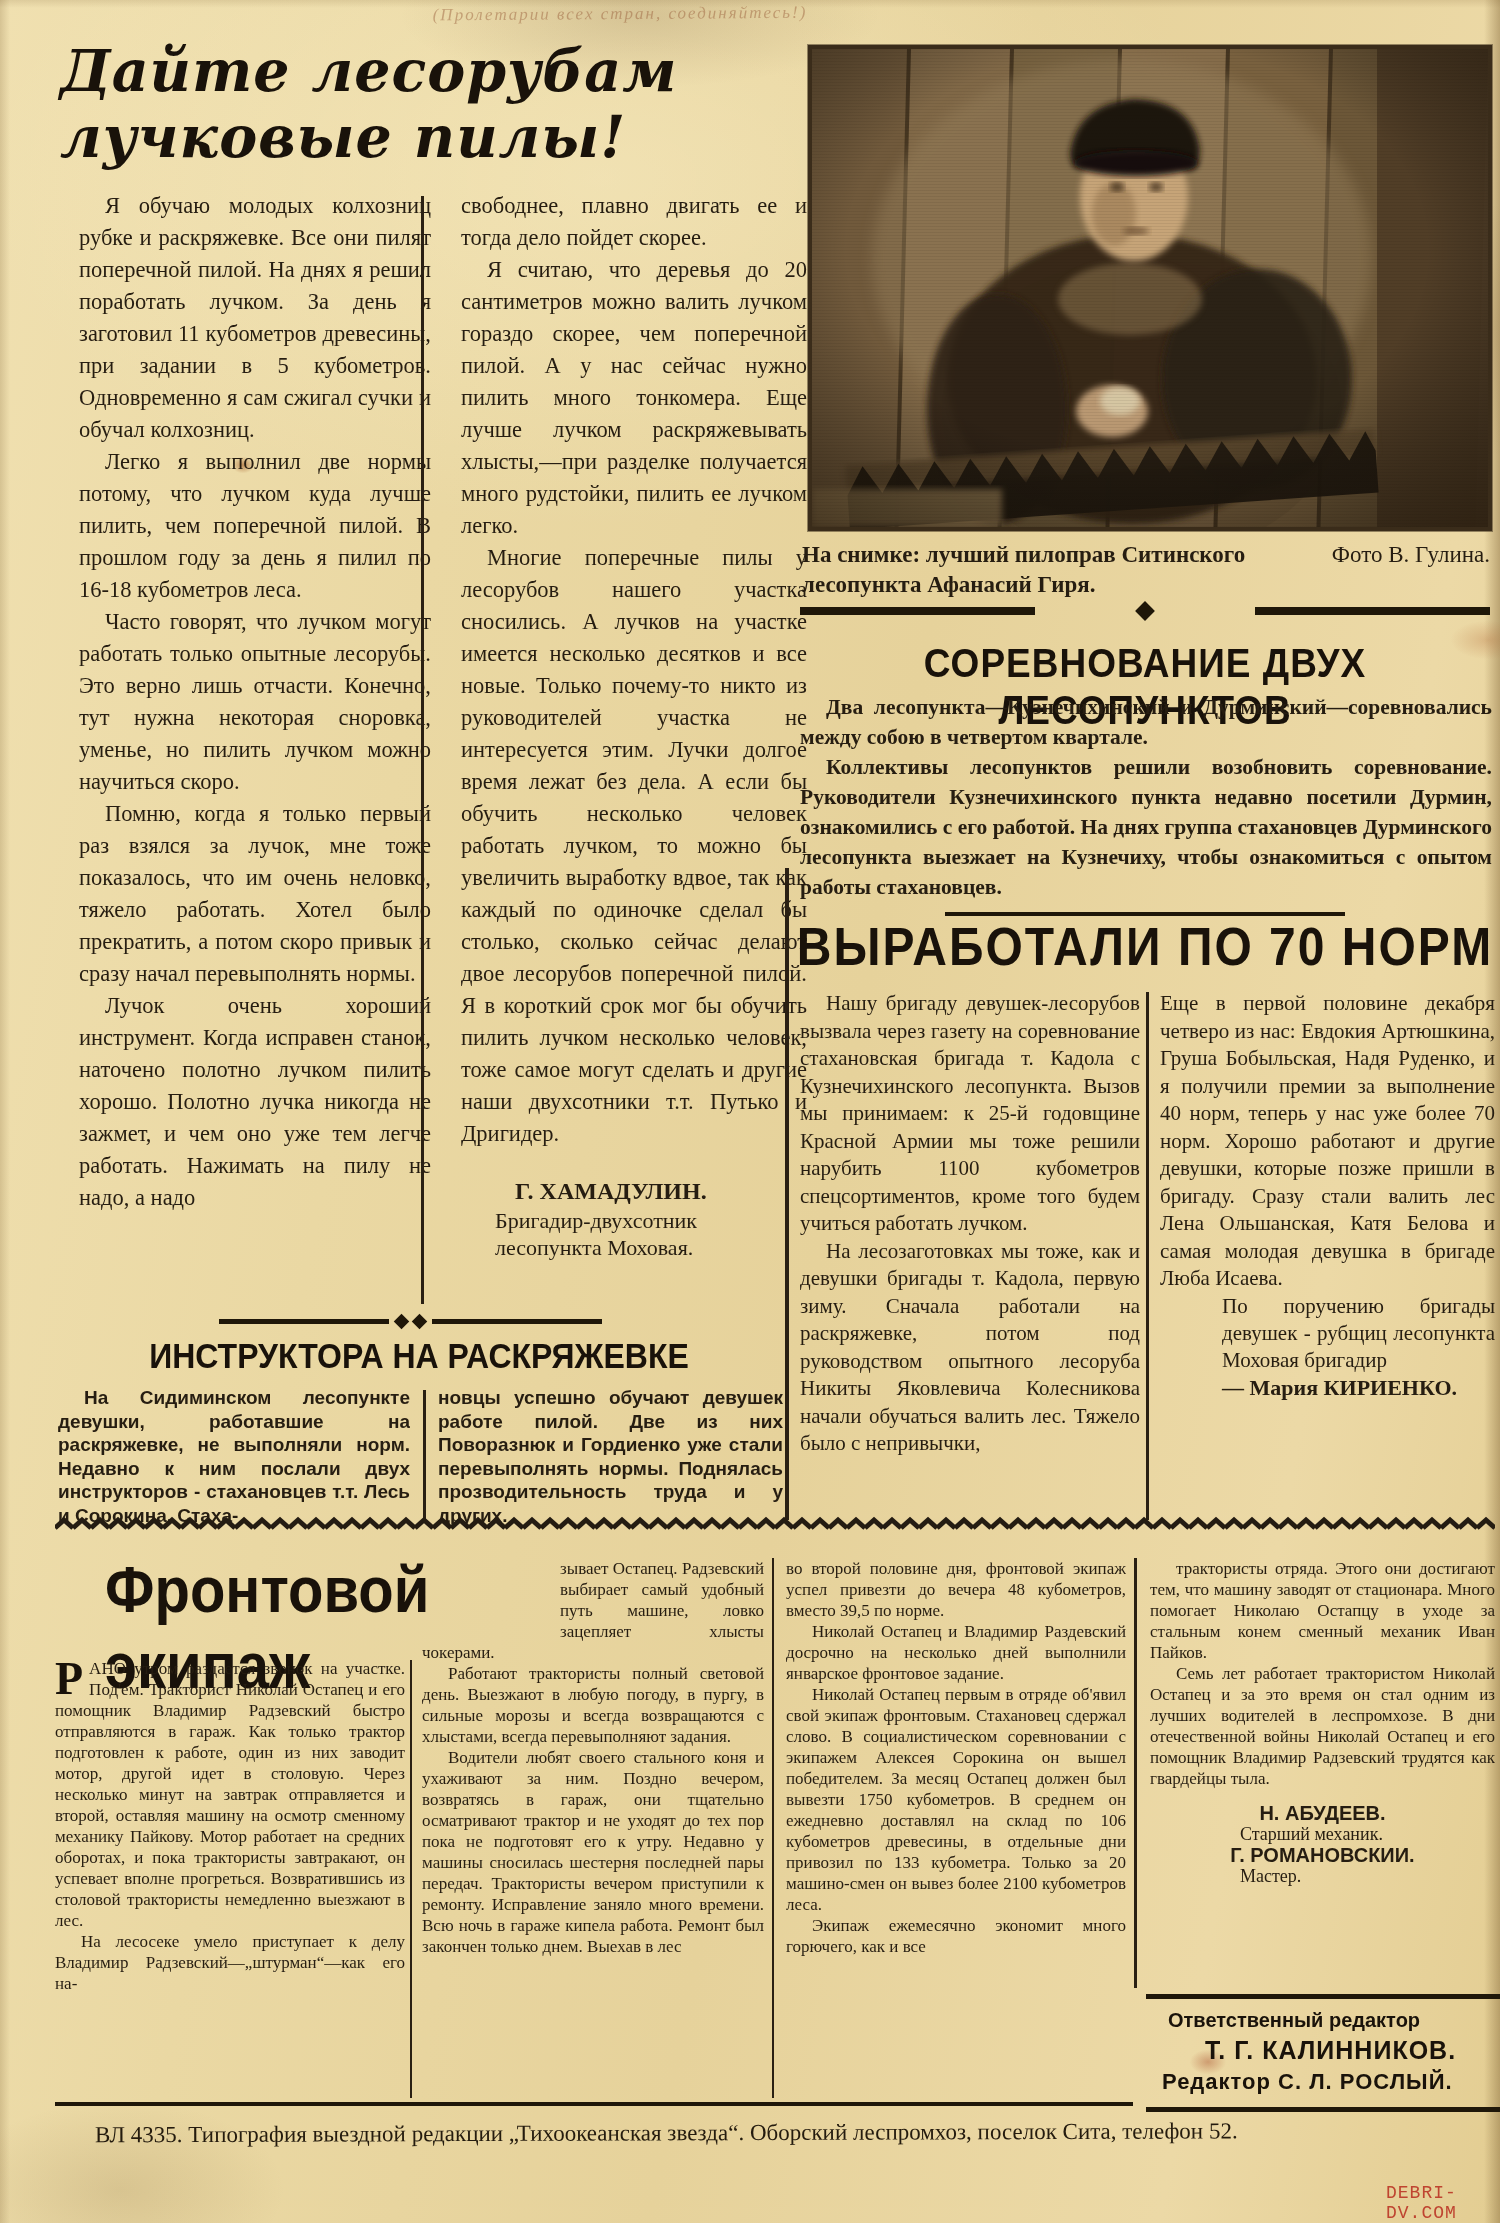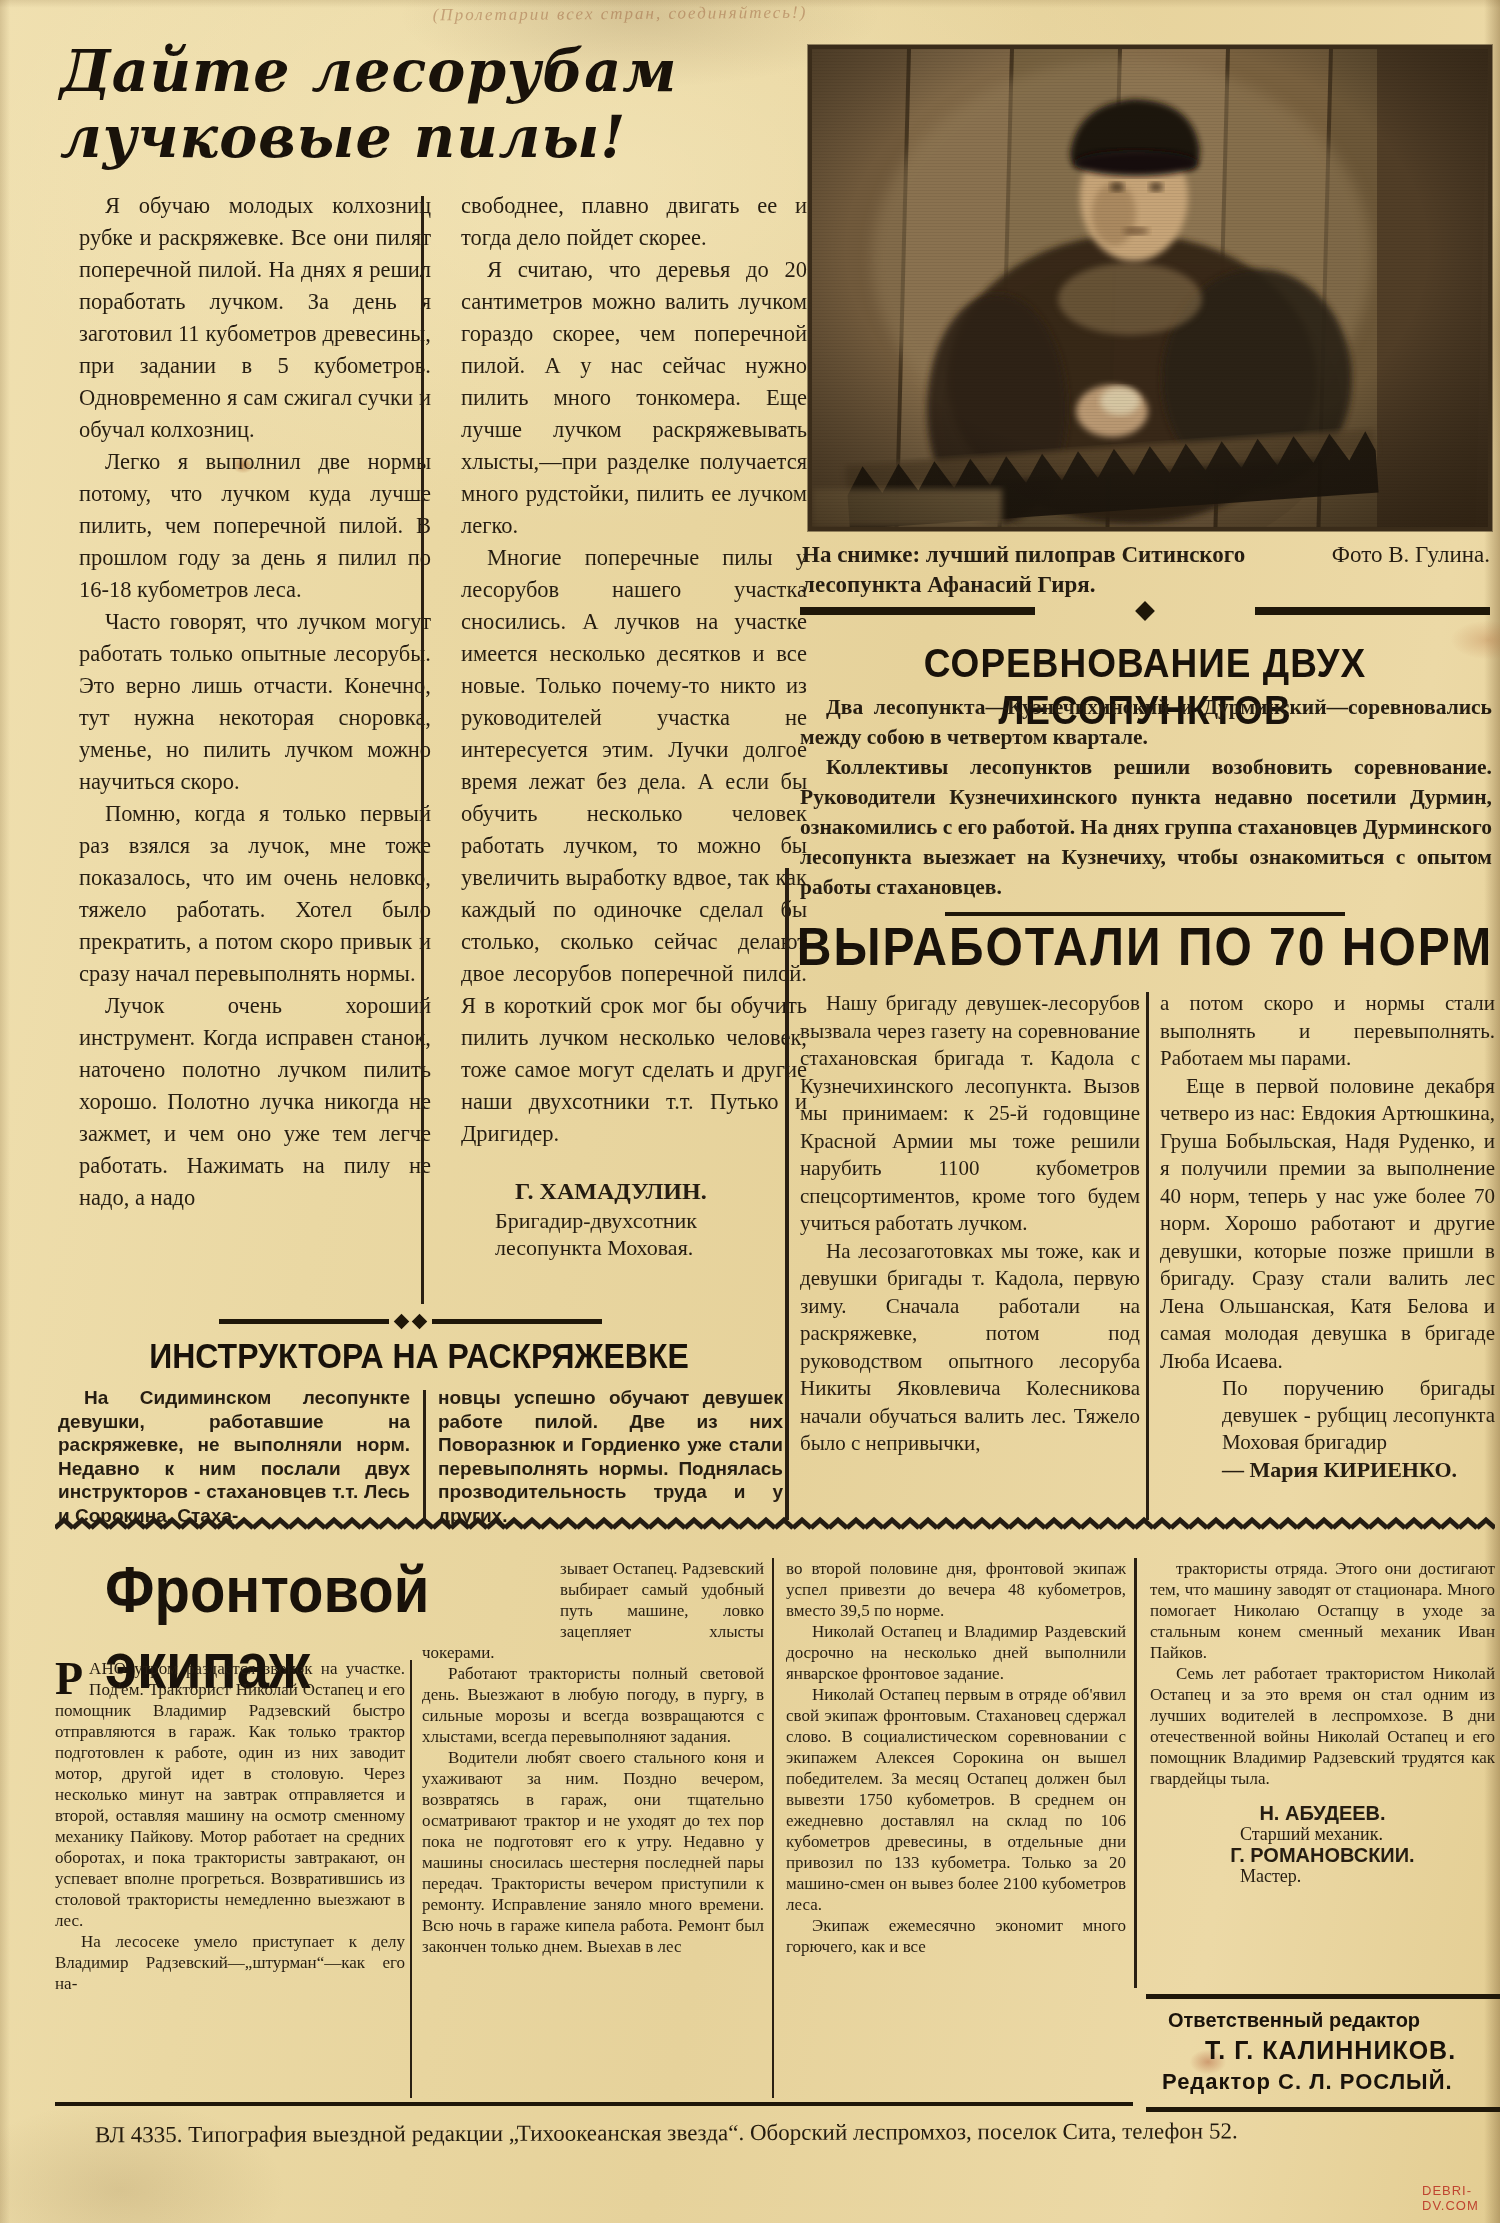--- a/index.html
+++ b/index.html
@@ -65,22 +65,22 @@
   .crew-sigs p{margin:0;}
   .crew-sigs .nm{font-family:"Liberation Sans","DejaVu Sans",sans-serif;font-weight:bold;font-size:20px;text-align:center;}
   .crew-sigs .rl{font-size:18px;padding-left:90px;}
   .editor-box{position:absolute;left:1146px;top:1994px;width:349px;
     border-top:5px solid #1f1709;border-bottom:5px solid #1f1709;padding:10px 6px 12px 10px;
     font-family:"Liberation Sans","DejaVu Sans",sans-serif;font-weight:bold;color:#19120a;}
   .editor-box .l1{font-size:20px;margin:0 0 4px 12px;}
   .editor-box .l2{font-size:25px;margin:0 0 4px 0;text-align:center;letter-spacing:1px;}
   .editor-box .l3{font-size:22px;margin:0 0 0 6px;letter-spacing:1px;}
   .imprint{position:absolute;left:95px;top:2120px;width:1340px;font-size:23px;color:#241b0e;transform:rotate(-.2deg);}
-  .watermark{position:absolute;left:1422px;top:2183px;font-family:Liberation Sans, sans-serif;
-    font-size:13px;color:#bf4430;letter-spacing:1px;}
+  .watermark{position:absolute;left:1386px;top:2183px;font-family:Liberation Mono, monospace;
+    font-size:18px;color:#bf4430;letter-spacing:1px;}
 </style>
 </head>
 <body>
 
 <div class="page">
   <div class="stains"></div>
   <div class="ghost">(Пролетарии всех стран, соединяйтесь!)</div>
 
   <div class="hl-script">
     <div>Дайте лесорубам</div>
@@ -200,21 +200,20 @@
 
   <div class="banner norms-title">ВЫРАБОТАЛИ ПО 70 НОРМ</div>
   <div class="rule-v" style="left:785px;top:868px;height:652px;width:4px;"></div>
   <div class="col norms" style="left:800px;top:990px;width:340px;height:530px;">
       <p class="para">Нашу бригаду девушек-лесорубов вызвала через газету на соревнование стахановская бригада т. Кадола с Кузнечихинского лесопункта. Вызов мы принимаем: к 25-й годовщине Красной Армии мы тоже решили нарубить 1100 кубометров спецсортиментов, кроме того будем учиться работать лучком.</p>
       <p class="para">На лесозаготовках мы тоже, как и девушки бригады т. Кадола, первую зиму. Сначала работали на раскряжевке, потом под руководством опытного лесоруба Никиты Яковлевича Колесникова начали обучаться валить лес. Тяжело было с непривычки,</p>
     </div>
   <div class="rule-v" style="left:1146px;top:992px;height:528px;"></div>
   <div class="col norms cont" style="left:1160px;top:990px;width:335px;height:532px;">
     <div>
-        <p class="para">а потом скоро и нормы стали выполнять и перевыполнять. Работаем мы парами.</p>
         <p class="para">Еще в первой половине декабря четверо из нас: Евдокия Артюшкина, Груша Бобыльская, Надя Руденко, и я получили премии за выполнение 40 норм, теперь у нас уже более 70 норм. Хорошо работают и другие девушки, которые позже пришли в бригаду. Сразу стали валить лес Лена Ольшанская, Катя Белова и самая молодая девушка в бригаде Люба Исаева.</p>
       </div>
     <p class="sig-pre">По поручению бригады девушек - рубщиц лесопункта Моховая бригадир</p>
     <p class="sig-name">— Мария КИРИЕНКО.</p>
   </div>
 
   <div class="zigzag">
     <svg width="1440" height="16" viewBox="0 0 1440 16">
       <defs>
         <pattern id="zz" width="18" height="16" patternUnits="userSpaceOnUse">

